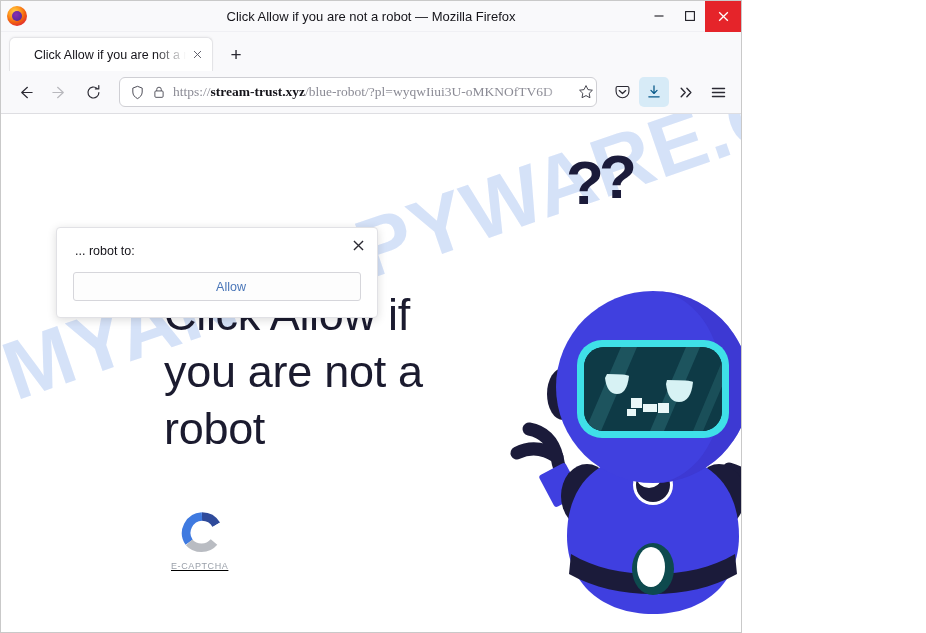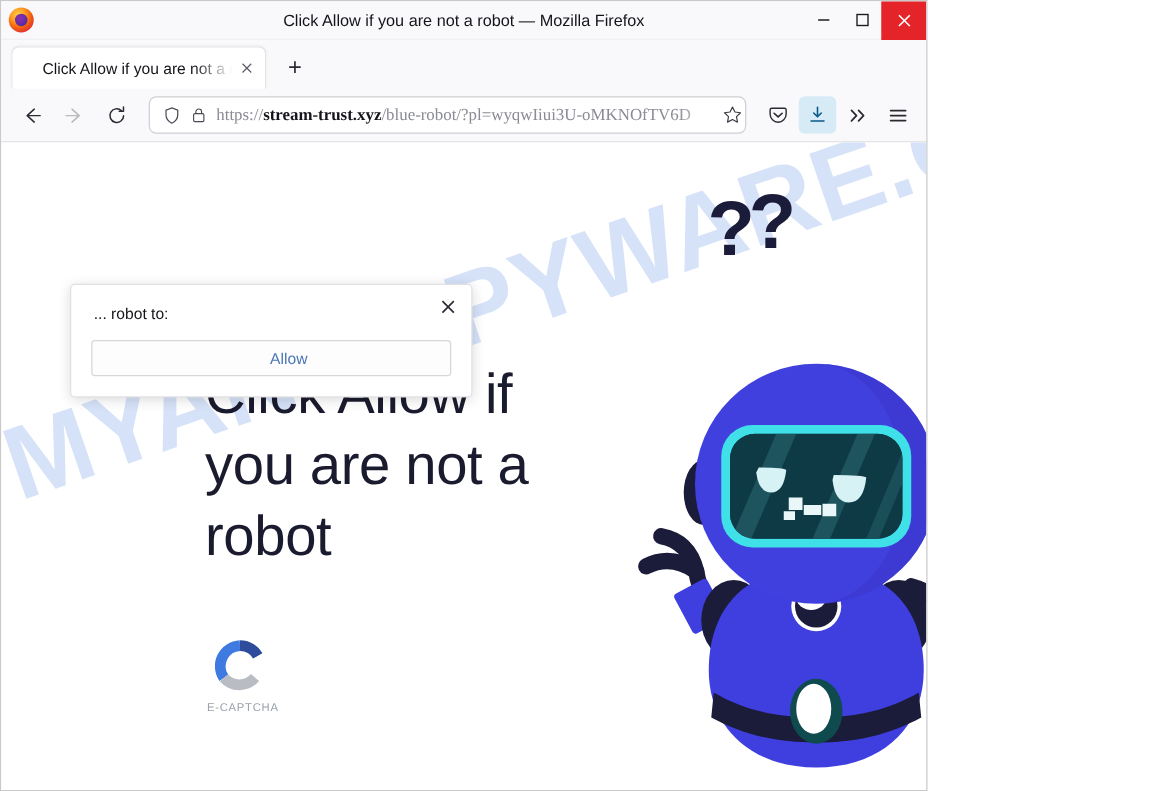--- a/index.html
+++ b/index.html
@@ -160,23 +160,24 @@
     left: 163px; top: 172px;
     width: 310px;
     font-size: 45px;
     line-height: 57px;
     font-weight: 400;
     color: #1b1b2f;
     letter-spacing: -0.3px;
   }
   .captcha {
     position: absolute;
-    left: 160px; top: 397px;
+    left: 170px; top: 397px;
     width: 62px;
-    text-align: right;
+    text-align: left;
+    text-decoration: underline;
   }
   .captcha .clogo {
     width: 44px; height: 44px; margin: 0 auto;
   }
   .captcha .clabel {
     margin-top: 6px;
     font-size: 9px;
     color: #9aa0aa;
     letter-spacing: .6px;
   }

